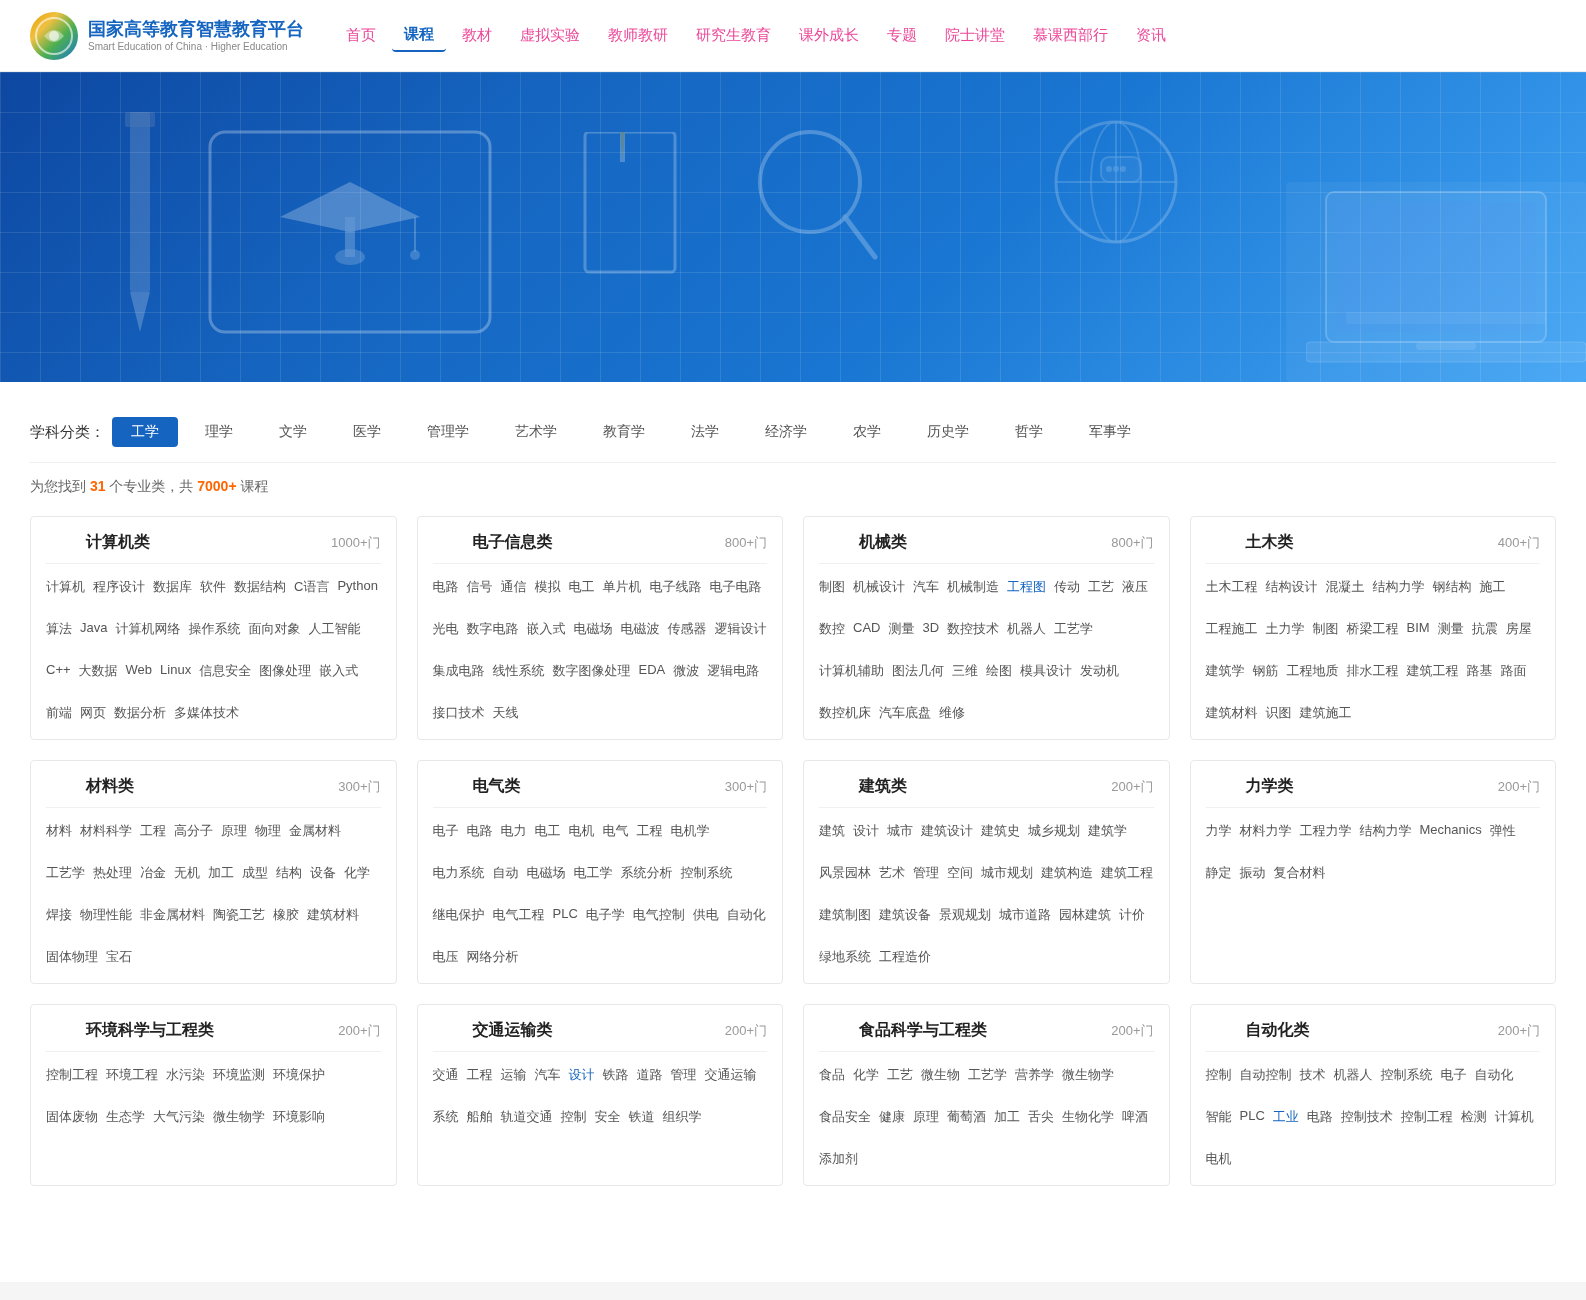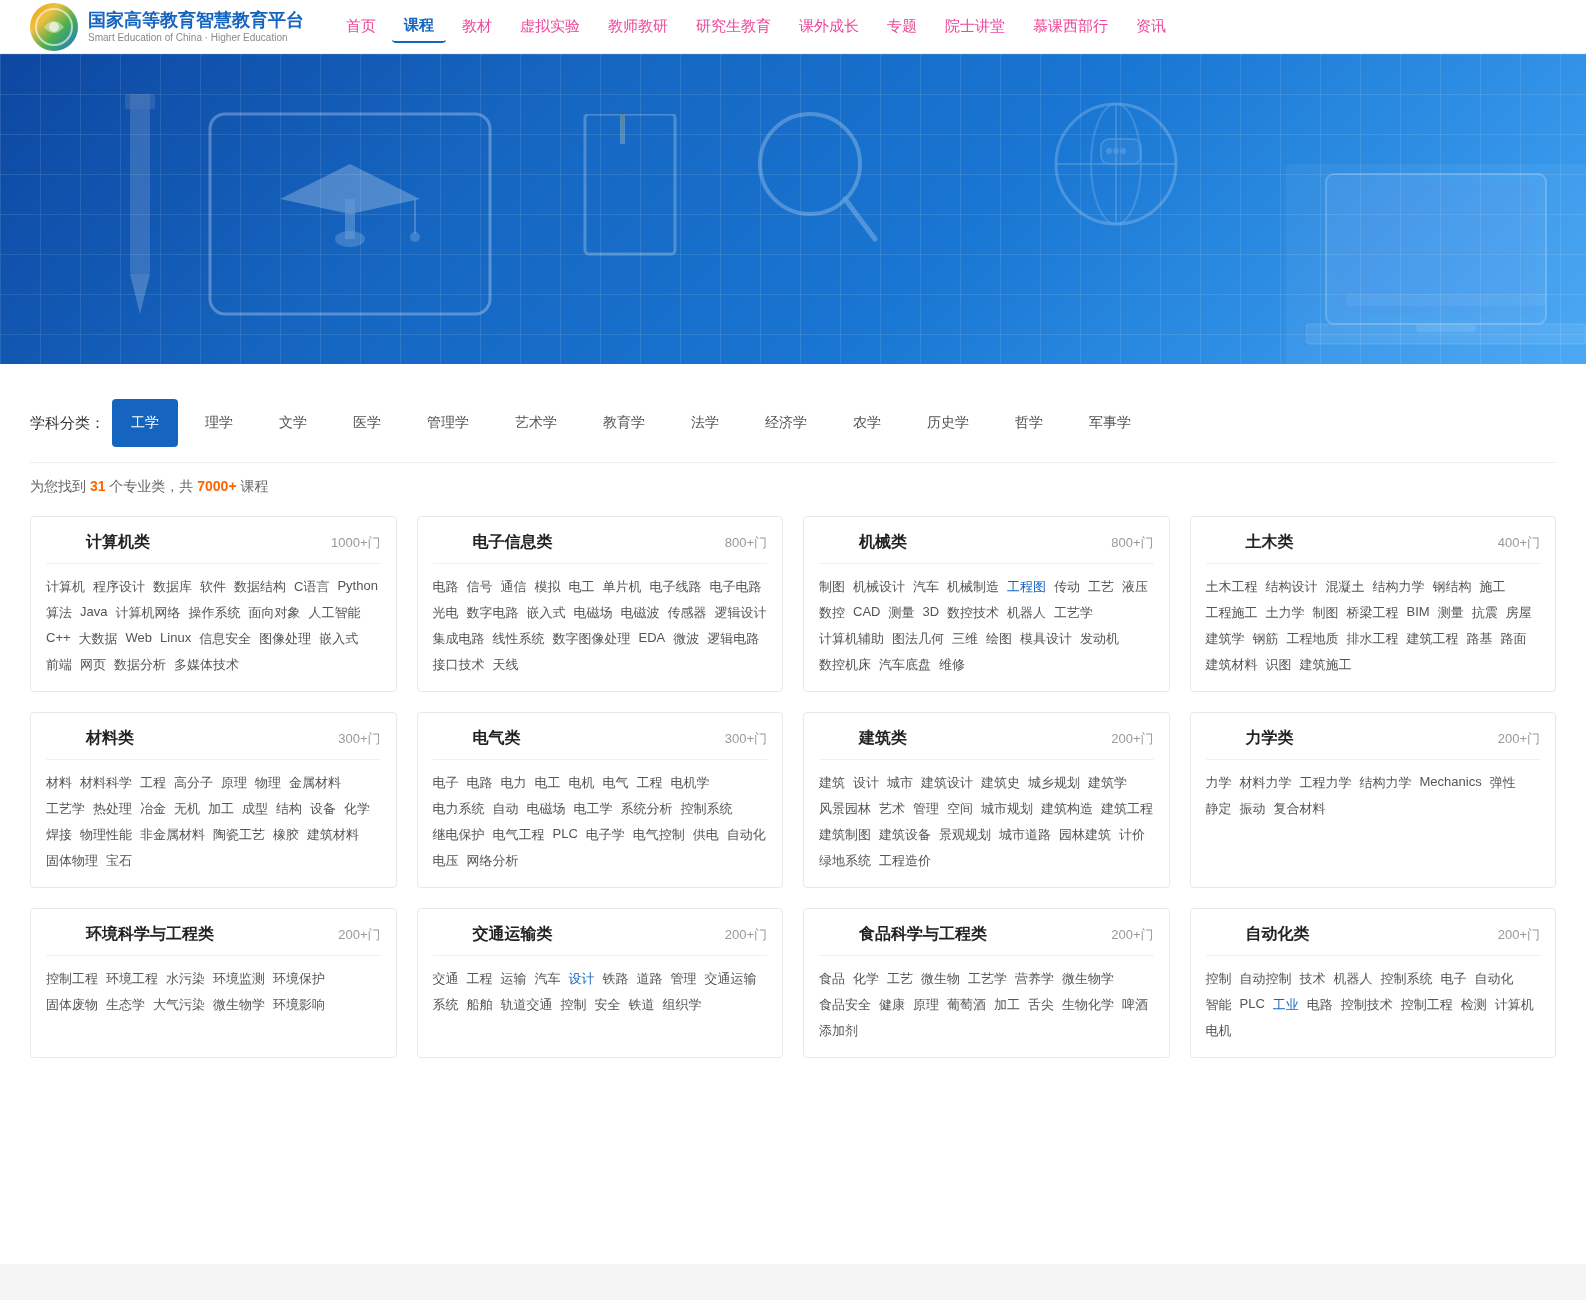--- a/index.html
+++ b/index.html
@@ -4,21 +4,21 @@
   <style>
     * { margin: 0; padding: 0; box-sizing: border-box; }
     body { font-family: "Microsoft YaHei", "PingFang SC", sans-serif; font-size: 14px; color: #333; background: #f5f5f5; }
 
     
     .header {
       background: #fff;
       display: flex;
       align-items: center;
       padding: 0 30px;
-      height: 54px;
+      height: 72px;
       border-bottom: 1px solid #eee;
     }
     .logo-area {
       display: flex;
       align-items: center;
       margin-right: 30px;
       min-width: 260px;
     }
     .logo-circle {
       width: 48px;
@@ -82,21 +82,21 @@
     .subject-filter {
       display: flex;
       align-items: center;
       padding: 15px 0;
       border-bottom: 1px solid #eee;
       margin-bottom: 15px;
     }
     .filter-label { color: #333; font-size: 15px; margin-right: 7px; font-weight: 500; white-space: nowrap; }
     .filter-tags { display: flex; flex-wrap: wrap; gap: 8px; }
     .filter-tag {
-      padding: 14px 18px;
+      padding: 5px 18px;
       border-radius: 4px;
       font-size: 14px;
       cursor: pointer;
       border: 1px solid transparent;
     }
     .filter-tag.active { background: #1565c0; color: #fff; }
     .filter-tag:not(.active) { color: #555; background: transparent; }
 
     
     .result-info { font-size: 14px; color: #666; margin-bottom: 20px; }
@@ -117,21 +117,21 @@
     .category-header {
       display: flex;
       justify-content: space-between;
       align-items: center;
       margin-bottom: 12px;
       border-bottom: 1px solid #f0f0f0;
       padding-bottom: 10px;
     }
     .category-title { font-size: 16px; font-weight: bold; color: #222; margin-left: 40px; }
     .category-count { font-size: 13px; color: #999; }
-    .category-tags { display: flex; flex-wrap: wrap; gap: 4px 8px; }
+    .category-tags { display: flex; flex-wrap: wrap; gap: 20px 8px; }
     .cat-tag {
       font-size: 13px;
       color: #555;
       cursor: pointer;
       padding: 2px 0;
       white-space: nowrap;
     }
     .cat-tag.blue { color: #1565c0; }
 
     

